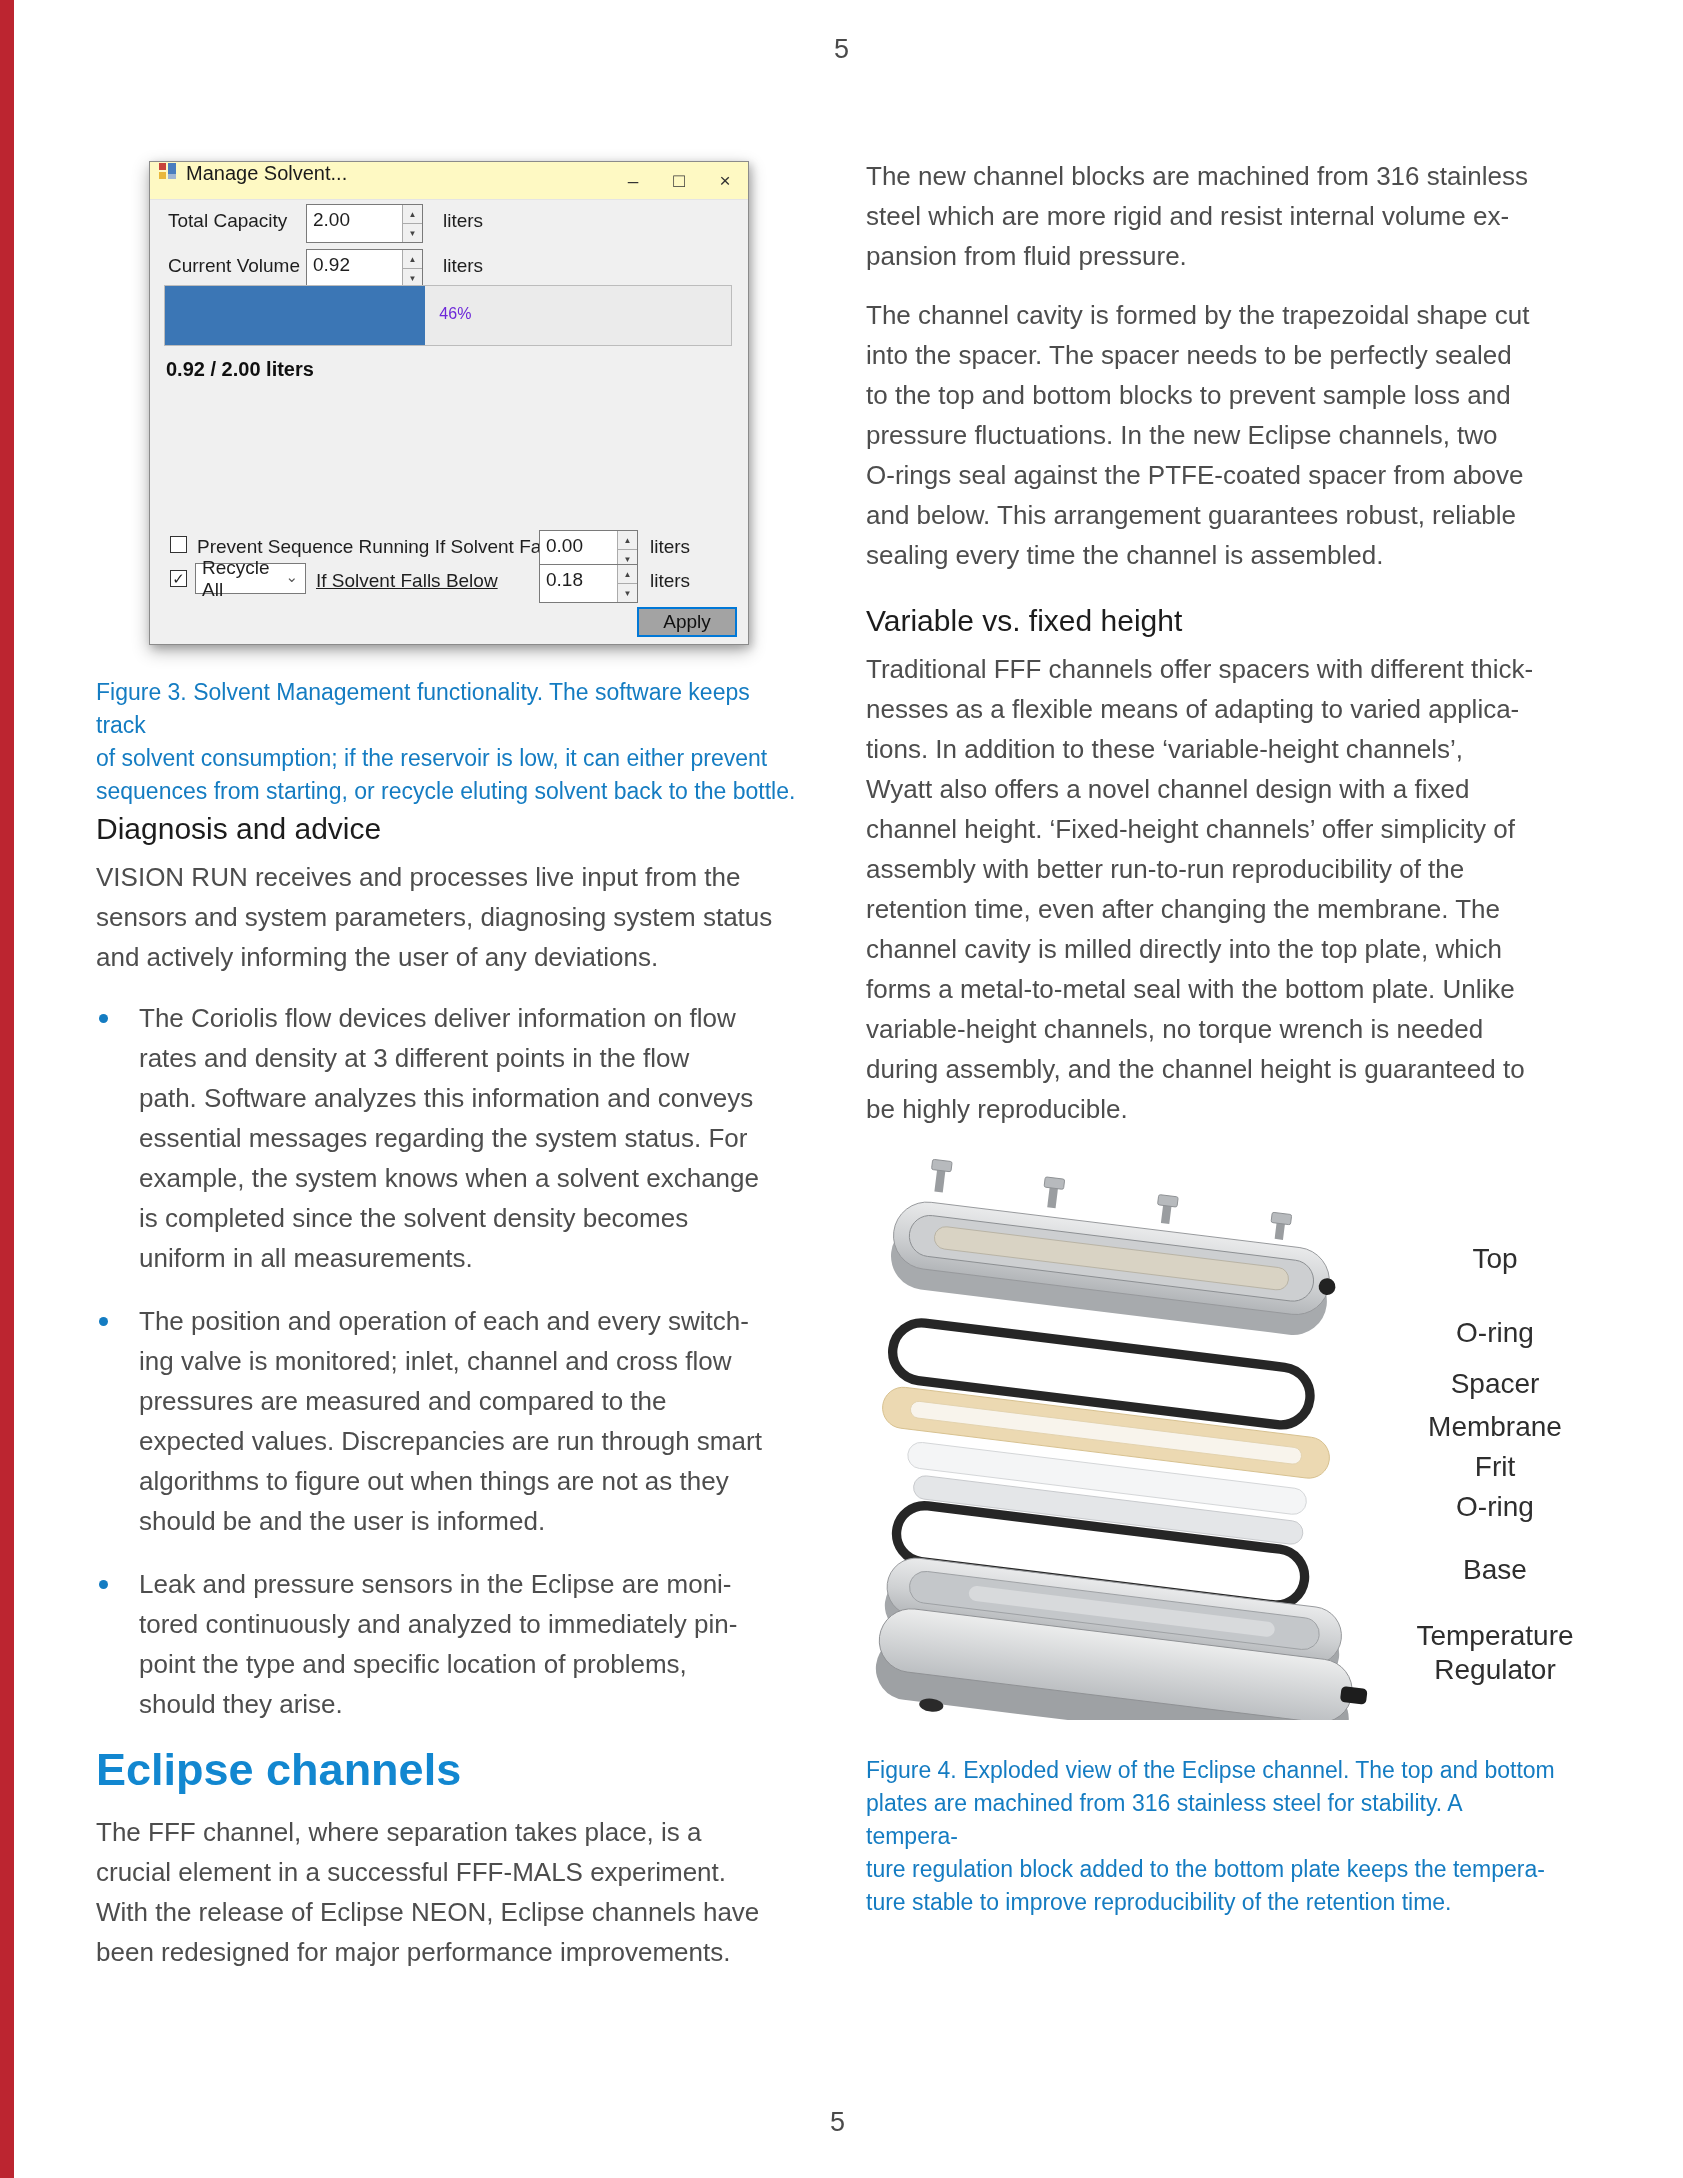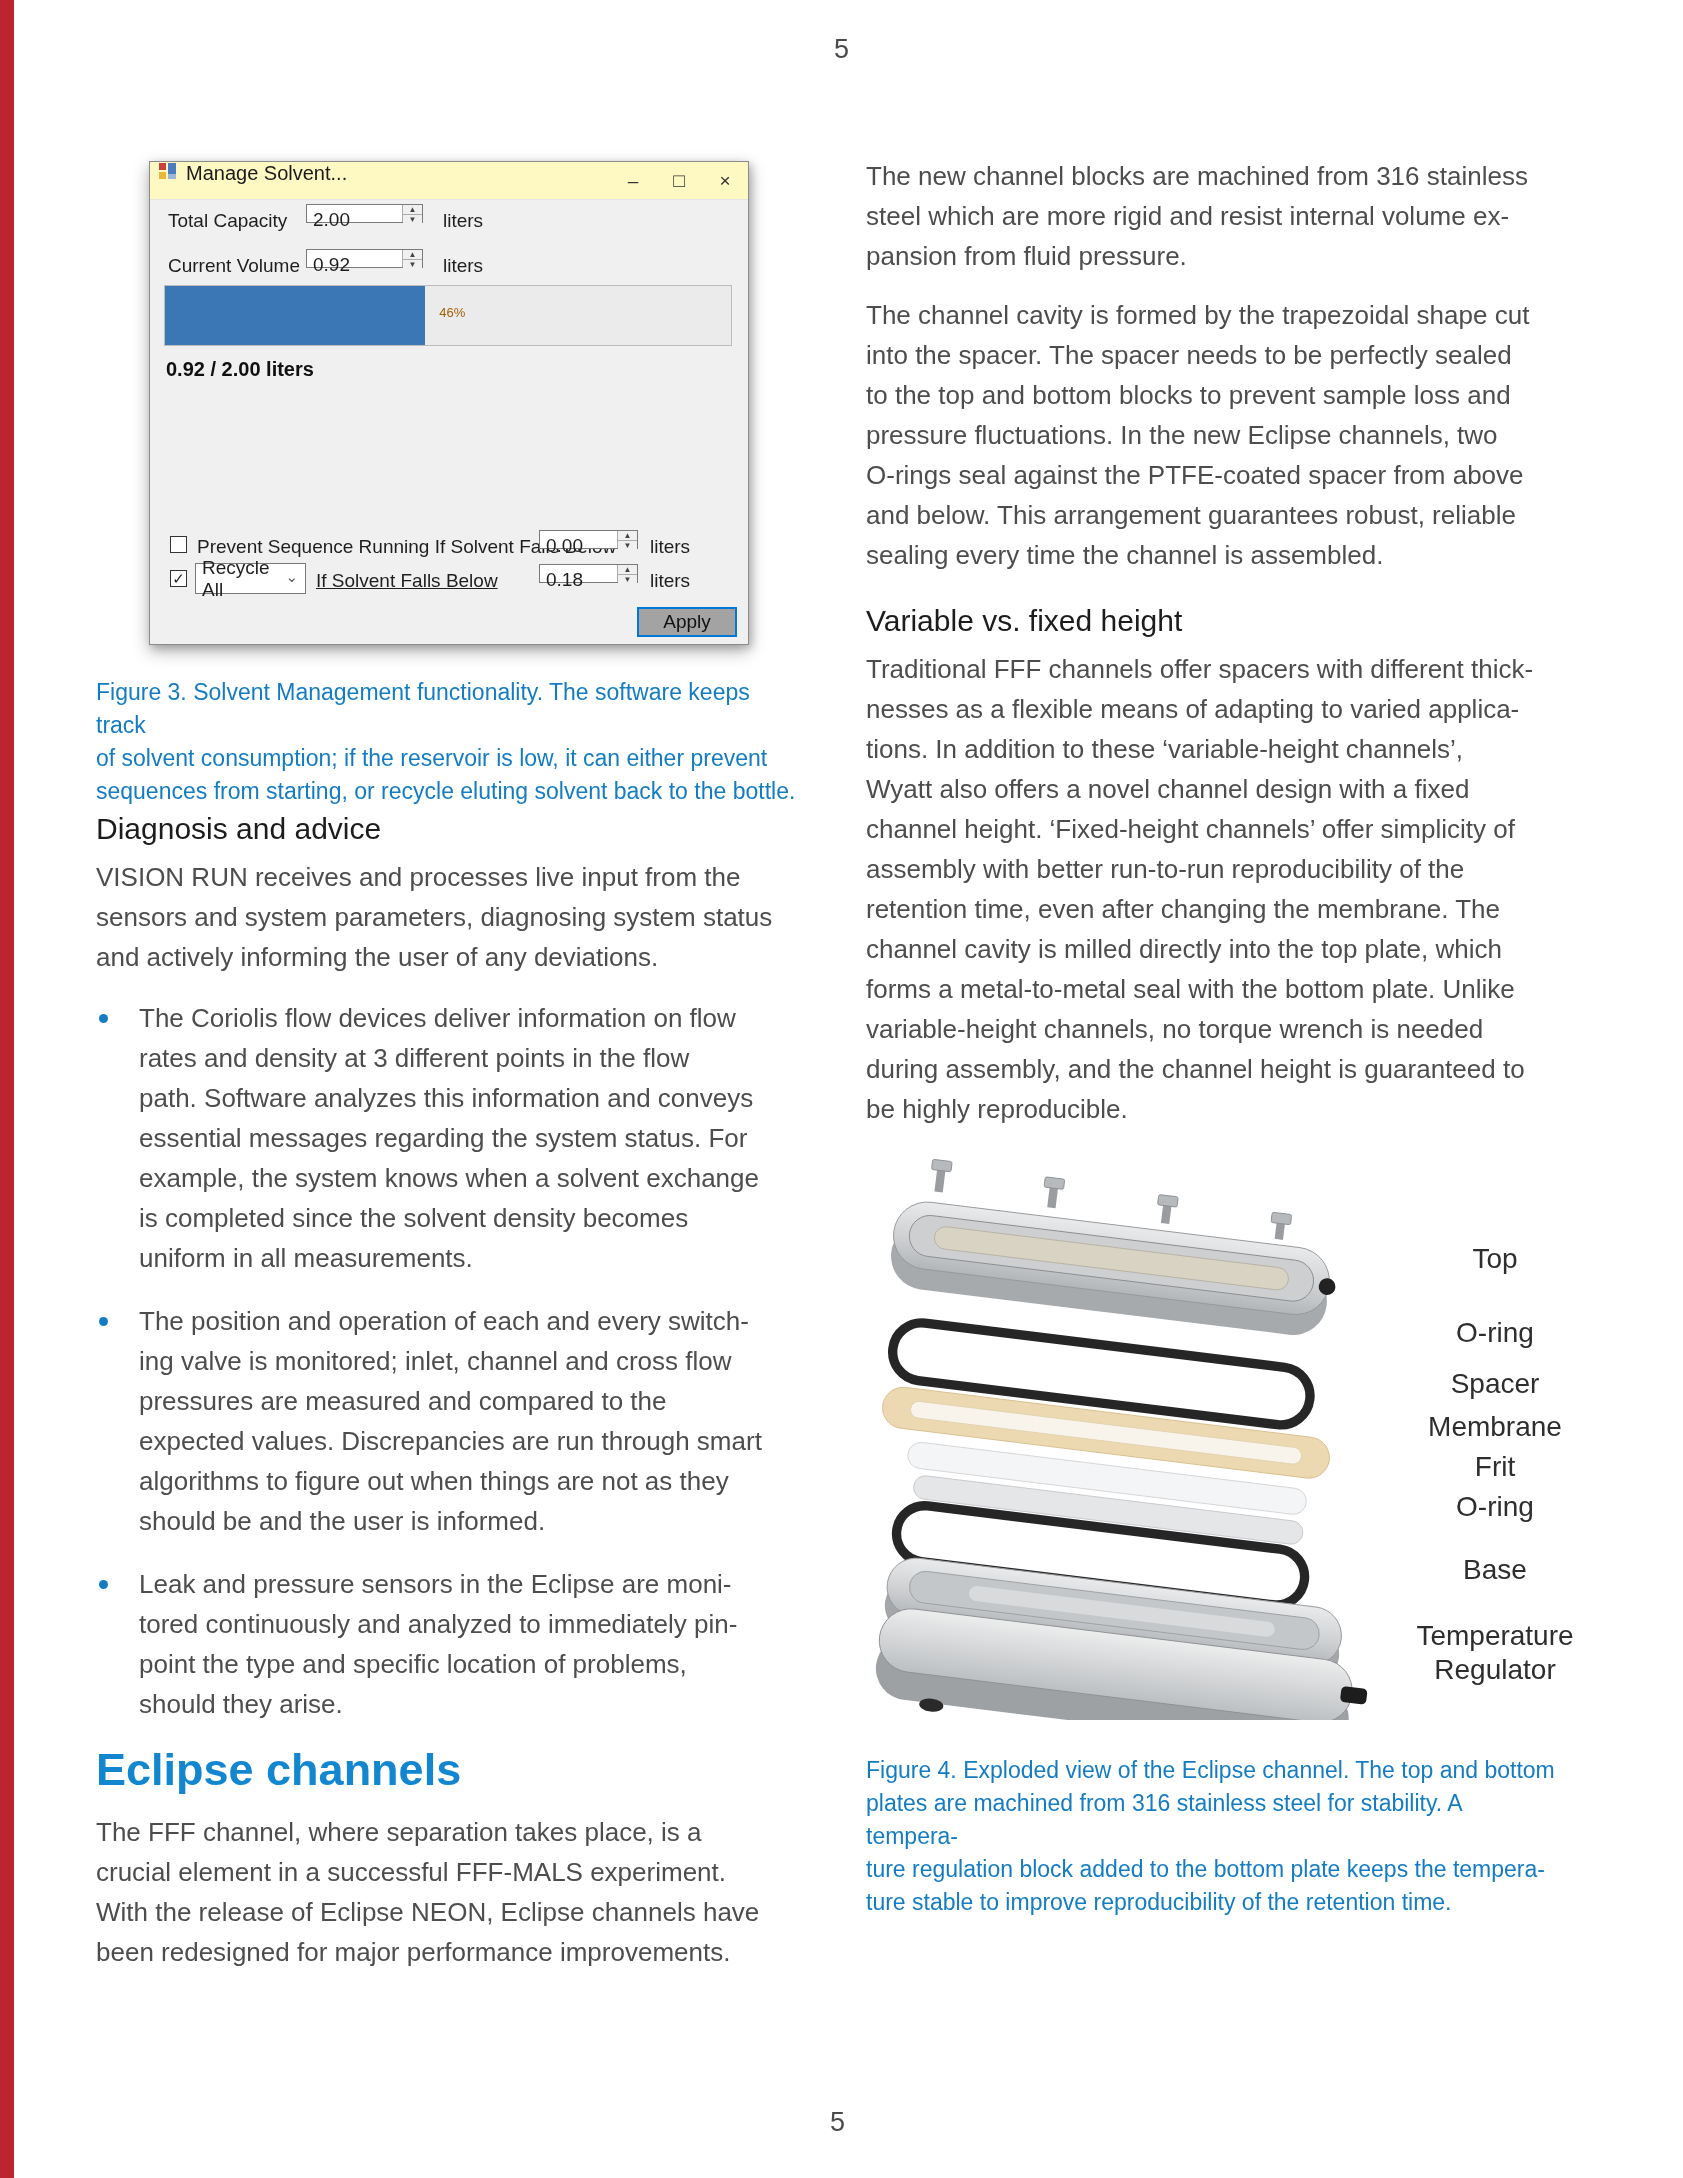--- a/index.html
+++ b/index.html
@@ -28,28 +28,28 @@
     box-shadow:0 6px 16px rgba(0,0,0,.30), 3px 3px 8px rgba(0,0,0,.18);
     font-family:"Liberation Sans",sans-serif;
   }
   .titlebar{position:absolute;left:0;top:0;right:0;height:37px;background:#fef9c3;border-bottom:1px solid #e4e4e4;display:flex;}
   .title-icon{width:18px;height:18px;margin-left:9px;position:relative;flex:0 0 18px;}
   .title-icon .sq{position:absolute;}
   .title-text{font-size:20px;color:#1a1a1a;margin-left:9px;flex:1 1 auto;}
   .winbtns{display:flex;align-items:center;height:100%;}
   .winbtn{width:46px;height:100%;display:flex;align-items:center;justify-content:center;font-size:19px;color:#333;}
   .fldlabel{position:absolute;font-size:19px;color:#1e1e1e;}
-  .numbox{position:absolute;height:19px;background:#fff;border:1px solid #7a7a7a;display:flex;box-sizing:border-box;}
+  .numbox{position:absolute;height:39px;background:#fff;border:1px solid #7a7a7a;display:flex;box-sizing:border-box;}
   .numbox .val{flex:1 1 auto;font-size:19px;color:#1e1e1e;padding:4px 0 0 6px;}
   .spin{flex:0 0 19px;border-left:1px solid #ababab;display:flex;flex-direction:column;}
   .spin span{flex:1 1 50%;display:flex;align-items:center;justify-content:center;font-size:8px;color:#444;background:#f0f0f0;}
   .spin span:first-child{border-bottom:1px solid #ababab;}
   .progress-track{position:absolute;left:14px;top:123px;width:568px;height:61px;background:#ebebeb;border:1px solid #bcbcbc;box-sizing:border-box;}
   .progress-fill{position:absolute;left:0;top:0;bottom:0;background:#3b76b5;}
-  .progress-label{position:absolute;top:19px;font-size:13px;color:#a16207;}
+  .progress-label{position:absolute;top:19px;font-size:16px;color:#6d28d9;}
   .progress-summary{position:absolute;left:16px;top:196px;font-size:20px;font-weight:bold;color:#101010;}
   .chk{position:absolute;width:17px;height:17px;background:#fff;border:1px solid #333;box-sizing:border-box;font-size:15px;line-height:15px;text-align:center;color:#222;}
   .optlabel{position:absolute;font-size:19px;color:#1e1e1e;}
   .combo{position:absolute;height:31px;background:#fff;border:1px solid #7a7a7a;box-sizing:border-box;display:flex;align-items:center;}
   .combo .cval{font-size:19px;color:#1e1e1e;padding-left:6px;flex:1 1 auto;}
   .combo .chev{font-size:15px;color:#555;padding:0 7px 4px 0;}
   .applybtn{position:absolute;left:487px;top:445px;width:100px;height:30px;background:#a3a3a3;border:2px solid #0078d7;box-sizing:border-box;font-size:19px;color:#111;display:flex;align-items:center;justify-content:center;}
 
   
   .fig4-labels{position:absolute;left:1406px;top:1148px;width:178px;height:594px;}

